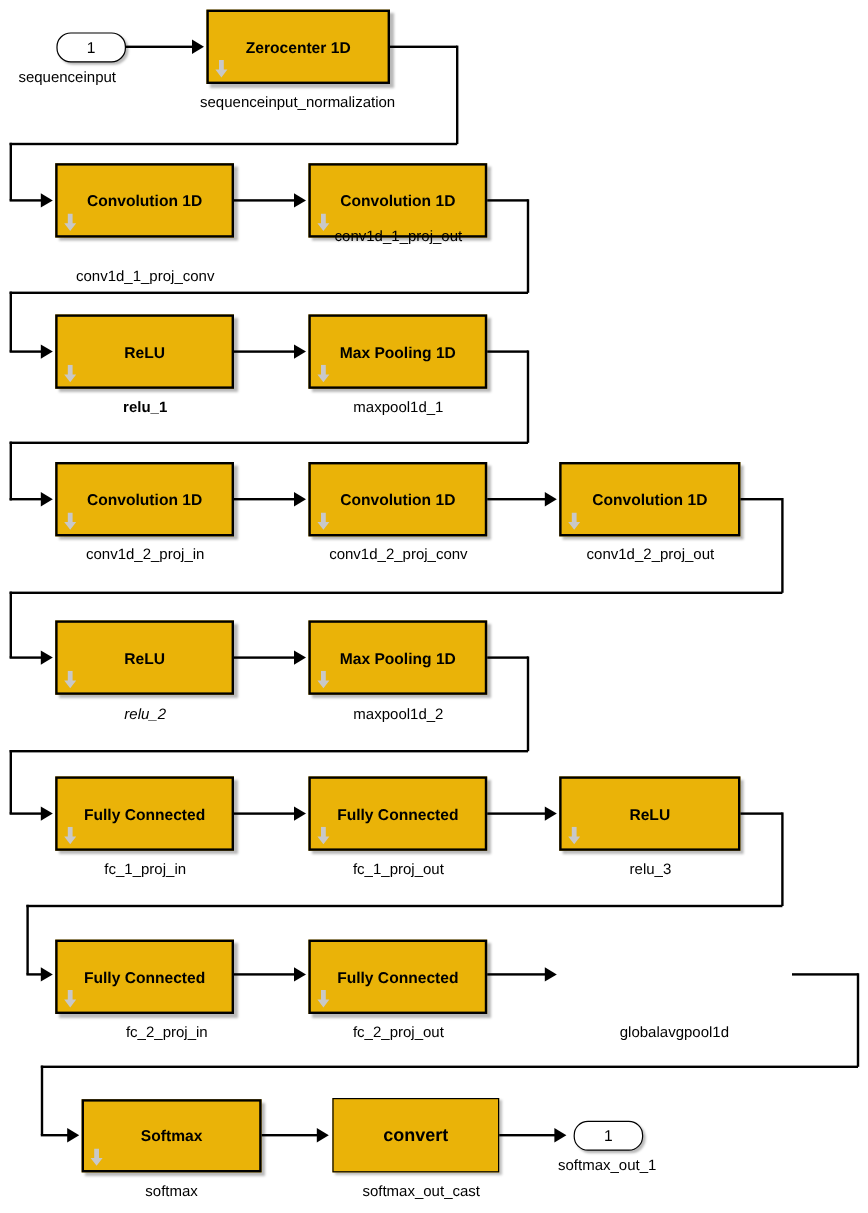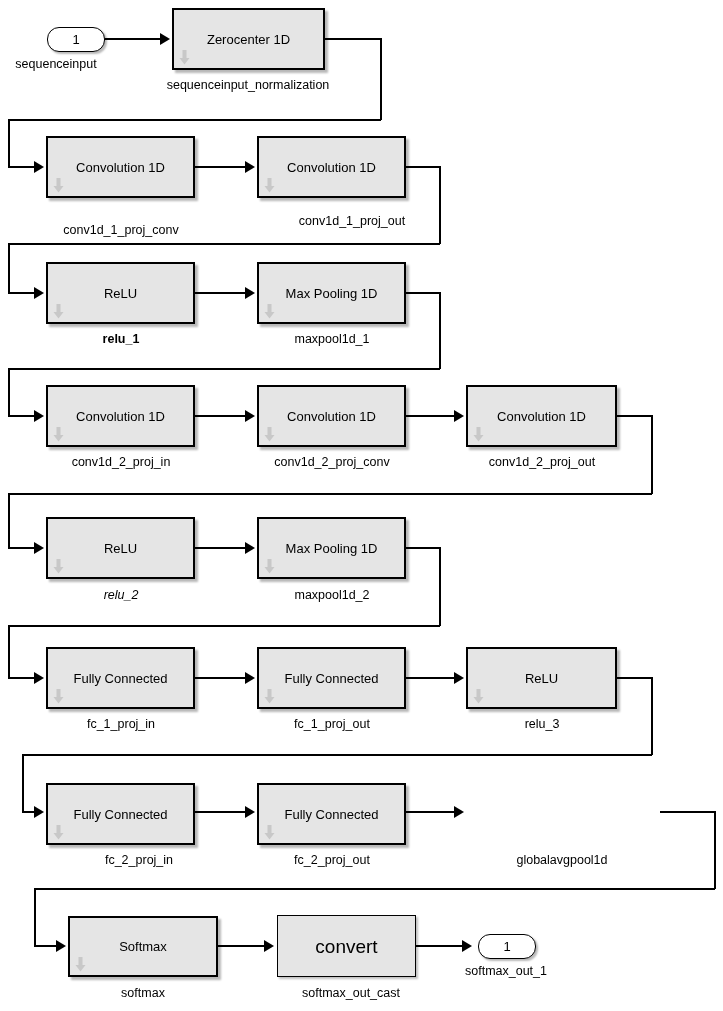--- a/index.html
+++ b/index.html
@@ -17,40 +17,41 @@
     width: 723px;
     height: 1011px;
     background: #ffffff;
     overflow: hidden;
   }
 
   
   .blk {
     position: absolute;
     box-sizing: border-box;
-    background: #e5e5e5;
+    background: #eab308;
     border: 2px solid #000000;
     box-shadow: 3px 3px 2px rgba(0,0,0,0.28);
     display: flex;
     align-items: center;
     justify-content: center;
+    font-weight: bold;
   }
   .blk.thin {
     border: 1px solid #000000;
     box-shadow: 2px 2px 2px rgba(0,0,0,0.25);
   }
   .blk-title {
     font-size: 13px;
     line-height: 15px;
     color: #000000;
     text-align: center;
     white-space: nowrap;
     pointer-events: none;
   }
-  .blk.big .blk-title { font-size: 19px; }
+  .blk.big .blk-title { font-size: 15px; }
 
   
   .down-badge {
     position: absolute;
     left: 5px;
     bottom: 3px;
     width: 11px;
     height: 15px;
   }
 
@@ -136,21 +137,21 @@
 
   <div class="wire-h" style="left:195px; top:166px; width:52px;"></div>
   <div class="arrow" style="left:245px; top:161px;"></div>
 
   <div class="blk" style="left:257px; top:136px; width:149px; height:62px;">
     <span class="blk-title">Convolution 1D</span>
     <svg class="down-badge" viewBox="0 0 11 15">
       <polygon points="3.5,0 7.5,0 7.5,8 10.5,8 5.5,14.5 0.5,8 3.5,8" fill="#c8c8c8"></polygon>
     </svg>
   </div>
-  <div class="caption" style="left:332px; top:214px;margin-left:20px;">conv1d_1_proj_out</div>
+  <div class="caption" style="left:332px; top:190px;">conv1d_1_proj_out</div>
 
   <div class="wire-h" style="left:406px; top:166px; width:34px;"></div>
   <div class="wire-v" style="left:439px; top:166px; height:78px;"></div>
   <div class="wire-h" style="left:8px; top:243px; width:432px;"></div>
   <div class="wire-v" style="left:8px; top:243px; height:50px;"></div>
   <div class="wire-h" style="left:8px; top:292px; width:28px;"></div>
   <div class="arrow" style="left:34px; top:287px;"></div>
 
   <div class="blk" style="left:46px; top:262px; width:149px; height:62px;">
     <span class="blk-title">ReLU</span>

